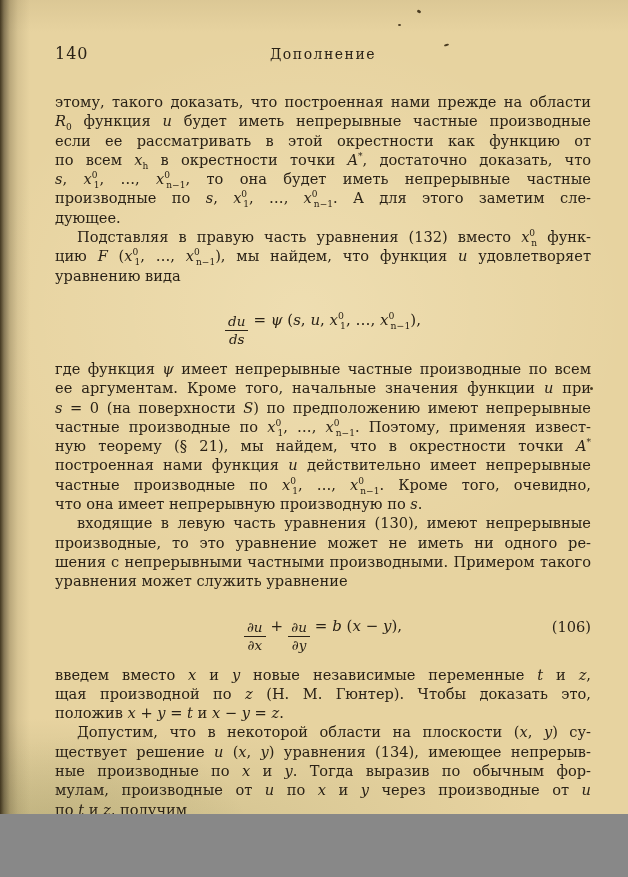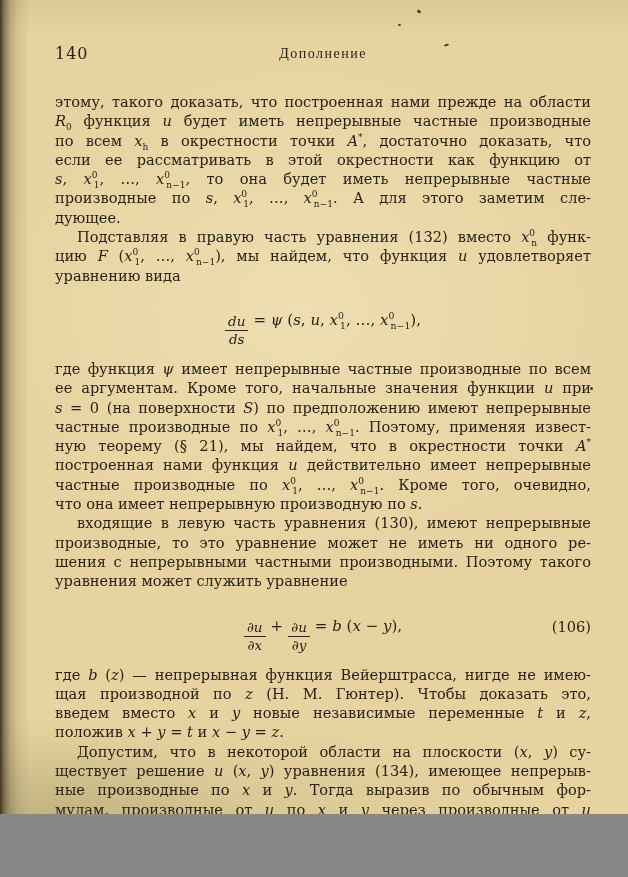--- a/index.html
+++ b/index.html
@@ -20,21 +20,21 @@
   }
   .speck{position:absolute;background:#4a3c22;border-radius:50%;}
   .speck.s1{left:417px;top:10px;width:4px;height:3px;transform:rotate(25deg);}
   .speck.s2{left:398px;top:24px;width:3px;height:2px;}
   .speck.s3{left:444px;top:44px;width:5px;height:2px;transform:rotate(-15deg);}
   .speck.s4{left:590px;top:387px;width:3px;height:3px;}
 
   .content{position:absolute;left:55px;top:44px;width:536px;}
   .pagehead{position:relative;height:20px;margin-bottom:28px;}
   .pageno{position:absolute;left:0;top:0;font-size:16px;letter-spacing:1px;}
-  .runhead{position:absolute;left:0;right:0;top:2px;text-align:center;font-size:14px;letter-spacing:1.5px;font-family:Liberation Serif, serif;}
+  .runhead{position:absolute;left:0;right:0;top:2px;text-align:center;font-size:14px;letter-spacing:1.5px;}
 
   .body{font-size:14.6px;line-height:19.3px;}
   .p{margin:0;}
   .line{text-align:justify;text-align-last:justify;white-space:normal;}
   .line.last{text-align-last:left;}
   .p.indent .line:first-child{text-indent:22px;}
 
   sub,sup{font-size:0.62em;line-height:0;}
   sup + sub{margin-left:-0.42em;}
 
@@ -61,22 +61,22 @@
     <div class="pagehead">
       <span class="pageno">140</span>
       <span class="runhead">Дополнение</span>
     </div>
 
     <div class="body">
 
       <div class="p">
           <div class="line">этому, такого доказать, что построенная нами прежде на области</div>
           <div class="line"><i>R</i><sub>0</sub> функция <i>u</i> будет иметь непрерывные частные производные</div>
+          <div class="line">если ее рассматривать в этой окрестности как функцию от</div>
           <div class="line">по всем <i>x</i><sub>h</sub> в окрестности точки <i>A</i><sup>*</sup>, достаточно доказать, что</div>
-          <div class="line">если ее рассматривать в этой окрестности как функцию от</div>
           <div class="line"><i>s</i>, <i>x</i><sup>0</sup><sub>1</sub>, …, <i>x</i><sup>0</sup><sub>n−1</sub>, то она будет иметь непрерывные частные</div>
           <div class="line">производные по <i>s</i>, <i>x</i><sup>0</sup><sub>1</sub>, …, <i>x</i><sup>0</sup><sub>n−1</sub>. А для этого заметим сле-</div>
           <div class="line last">дующее.</div>
         </div>
       <div class="p indent">
           <div class="line">Подставляя в правую часть уравнения (132) вместо <i>x</i><sup>0</sup><sub>n</sub> функ-</div>
           <div class="line">цию <i>F</i> (<i>x</i><sup>0</sup><sub>1</sub>, …, <i>x</i><sup>0</sup><sub>n−1</sub>), мы найдем, что функция <i>u</i> удовлетворяет</div>
           <div class="line last">уравнению вида</div>
         </div>
 
@@ -96,44 +96,43 @@
           <div class="line"><i>s</i> = 0 (на поверхности <i>S</i>) по предположению имеют непрерывные</div>
           <div class="line">частные производные по <i>x</i><sup>0</sup><sub>1</sub>, …, <i>x</i><sup>0</sup><sub>n−1</sub>. Поэтому, применяя извест-</div>
           <div class="line">ную теорему (§ 21), мы найдем, что в окрестности точки <i>A</i><sup>*</sup></div>
           <div class="line">построенная нами функция <i>u</i> действительно имеет непрерывные</div>
           <div class="line">частные производные по <i>x</i><sup>0</sup><sub>1</sub>, …, <i>x</i><sup>0</sup><sub>n−1</sub>. Кроме того, очевидно,</div>
           <div class="line last">что она имеет непрерывную производную по <i>s</i>.</div>
         </div>
       <div class="p indent">
           <div class="line">входящие в левую часть уравнения (130), имеют непрерывные</div>
           <div class="line">производные, то это уравнение может не иметь ни одного ре-</div>
-          <div class="line">шения с непрерывными частными производными. Поэтому такого</div>
+          <div class="line">шения с непрерывными частными производными. Примером такого</div>
           <div class="line last">уравнения может служить уравнение</div>
         </div>
 
       <div class="eq">
         <span class="eq-body">
           <span class="frac">
             <span class="num">∂u</span>
             <span class="den">∂x</span>
           </span>
           <span class="op">+</span>
           <span class="frac">
             <span class="num">∂u</span>
             <span class="den">∂y</span>
           </span>
           <span class="rhs">= <i>b</i> (<i>x</i> − <i>y</i>),</span>
         </span>
         <span class="eq-number">(106)</span>
       </div>
 
       <div class="p">
-          <div class="line">где <i>b</i> (<i>z</i>) — непрерывная функция Вейерштрасса, нигде не имею-</div>
+          <div class="line">введем вместо <i>x</i> и <i>y</i> новые независимые переменные <i>t</i> и <i>z</i>,</div>
           <div class="line">щая производной по <i>z</i> (Н. М. Гюнтер). Чтобы доказать это,</div>
-          <div class="line">введем вместо <i>x</i> и <i>y</i> новые независимые переменные <i>t</i> и <i>z</i>,</div>
           <div class="line last">положив <i>x</i> + <i>y</i> = <i>t</i>  и  <i>x</i> − <i>y</i> = <i>z</i>.</div>
         </div>
       <div class="p indent">
           <div class="line">Допустим, что в некоторой области на плоскости (<i>x</i>, <i>y</i>) су-</div>
           <div class="line">ществует решение <i>u</i> (<i>x</i>, <i>y</i>) уравнения (134), имеющее непрерыв-</div>
           <div class="line">ные производные по <i>x</i> и <i>y</i>. Тогда выразив по обычным фор-</div>
           <div class="line">мулам, производные от <i>u</i> по <i>x</i> и <i>y</i> через производные от <i>u</i></div>
           <div class="line last">по <i>t</i> и <i>z</i>, получим</div>
         </div>
 

